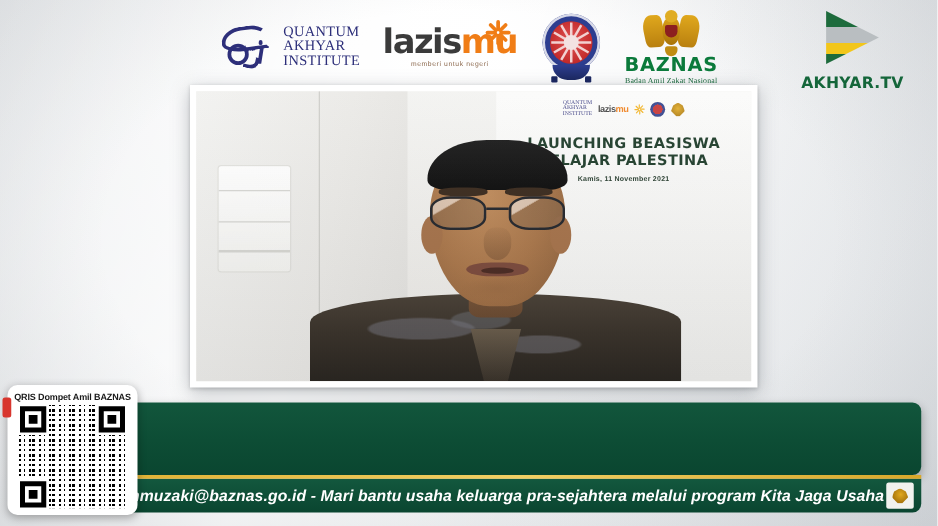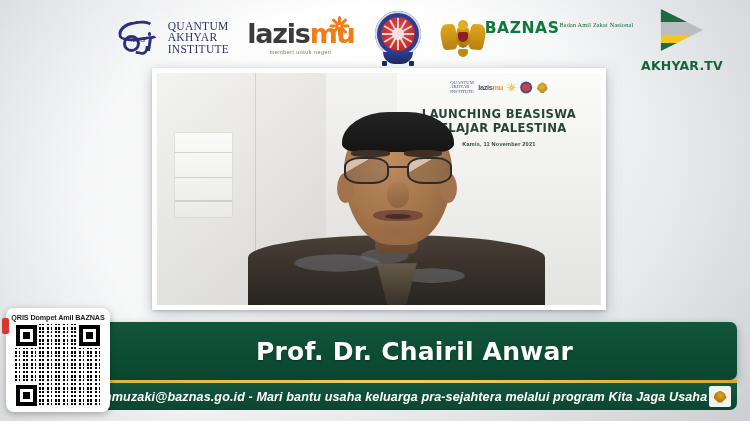--- a/index.html
+++ b/index.html
@@ -105,21 +105,21 @@
   .seal .base{
     position:absolute; left:10px; bottom:2px; width:30px; height:12px;
     border-radius:0 0 14px 14px;
     background:linear-gradient(180deg,#2d3e90,#1b275f);
   }
   .seal .foot{
     position:absolute; bottom:0; width:5px; height:5px; background:#1b275f; border-radius:1px;
   }
 
   
-  .bzn{ flex-direction:row; align-items:flex-start; }
+  .bzn{ flex-direction:column; align-items:center; }
   .bzn-garuda{ width:44px; height:36px; position:relative; }
   .bzn-garuda .wing{
     position:absolute; top:4px; width:16px; height:26px;
     background:linear-gradient(180deg,#e0a81d,#b9800f);
     border-radius:50% 20% 40% 20%;
   }
   .bzn-garuda .wing.l{ left:0; transform:rotate(-12deg) skewY(8deg); }
   .bzn-garuda .wing.r{ right:0; transform:rotate(12deg) skewY(-8deg) scaleX(-1); }
   .bzn-garuda .body{
     position:absolute; left:15px; top:6px; width:14px; height:22px;
@@ -538,21 +538,20 @@
       <div class="sp-mouth"></div>
       <div class="sp-mouth-in"></div>
       <div class="sp-chin"></div>
     </div>
 
     <div class="video-soft"></div>
   </div>
 </div>
 
 <div class="lower">
-  <div class="lower-name">Prof. Dr. Chairil Anwar</div>
 </div>
 <div class="gold-rule"></div>
 
 <div class="ticker">
   <div class="ticker-text">nmuzaki@baznas.go.id - Mari bantu usaha keluarga pra-sejahtera melalui program Kita Jaga Usaha</div>
   <div class="ticker-badge">
     <span class="g"></span>
   </div>
 </div>
 

